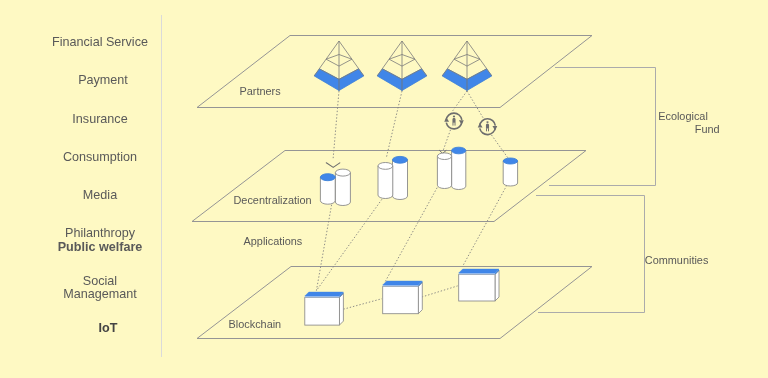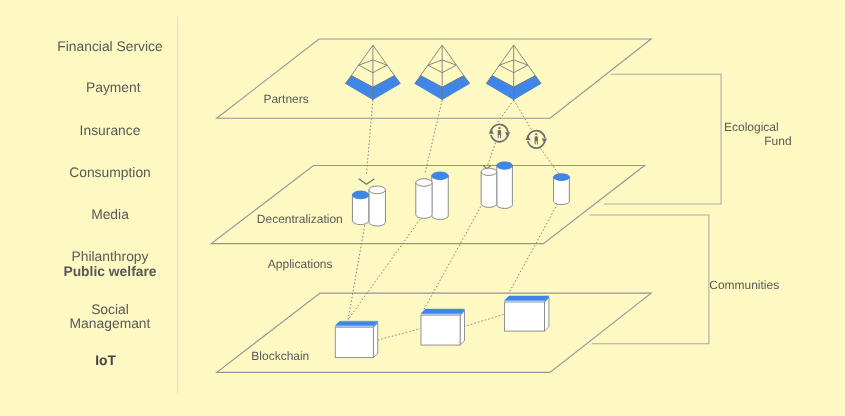--- a/index.html
+++ b/index.html
@@ -151,21 +151,21 @@
   <div>
     <div class="lbl side" style="left:100px;top:36.2px;">Financial Service</div>
     <div class="lbl side" style="left:103px;top:74.1px;">Payment</div>
     <div class="lbl side" style="left:100px;top:113.1px;">Insurance</div>
     <div class="lbl side" style="left:100px;top:151.4px;">Consumption</div>
     <div class="lbl side" style="left:100px;top:189.0px;">Media</div>
     <div class="lbl side" style="left:100px;top:227.4px;">Philanthropy</div>
     <div class="lbl side" style="left:100px;top:241.4px;font-weight:bold;">Public welfare</div>
     <div class="lbl side" style="left:100px;top:275.0px;">Social</div>
     <div class="lbl side" style="left:100px;top:287.5px;">Managemant</div>
-    <div class="lbl side bold" style="left:88px;top:321.7px;padding-left:16px;">IoT</div>
+    <div class="lbl side bold" style="left:100px;top:321.7px;padding-left:16px;">IoT</div>
   </div>
   <div>
     <div class="lbl dia" style="left:239.5px;top:85.0px;">Partners</div>
     <div class="lbl dia" style="left:233.5px;top:194.4px;">Decentralization</div>
     <div class="lbl dia" style="left:243.5px;top:206.6px;margin-top:28px;">Applications</div>
     <div class="lbl dia" style="left:228.5px;top:318.4px;">Blockchain</div>
   </div>
   <div>
     <div class="lbl dia" style="left:658.2px;top:110.4px;">Ecological</div>
     <div class="lbl dia" style="left:670.8px;top:123.0px;padding-left:24px;">Fund</div>

